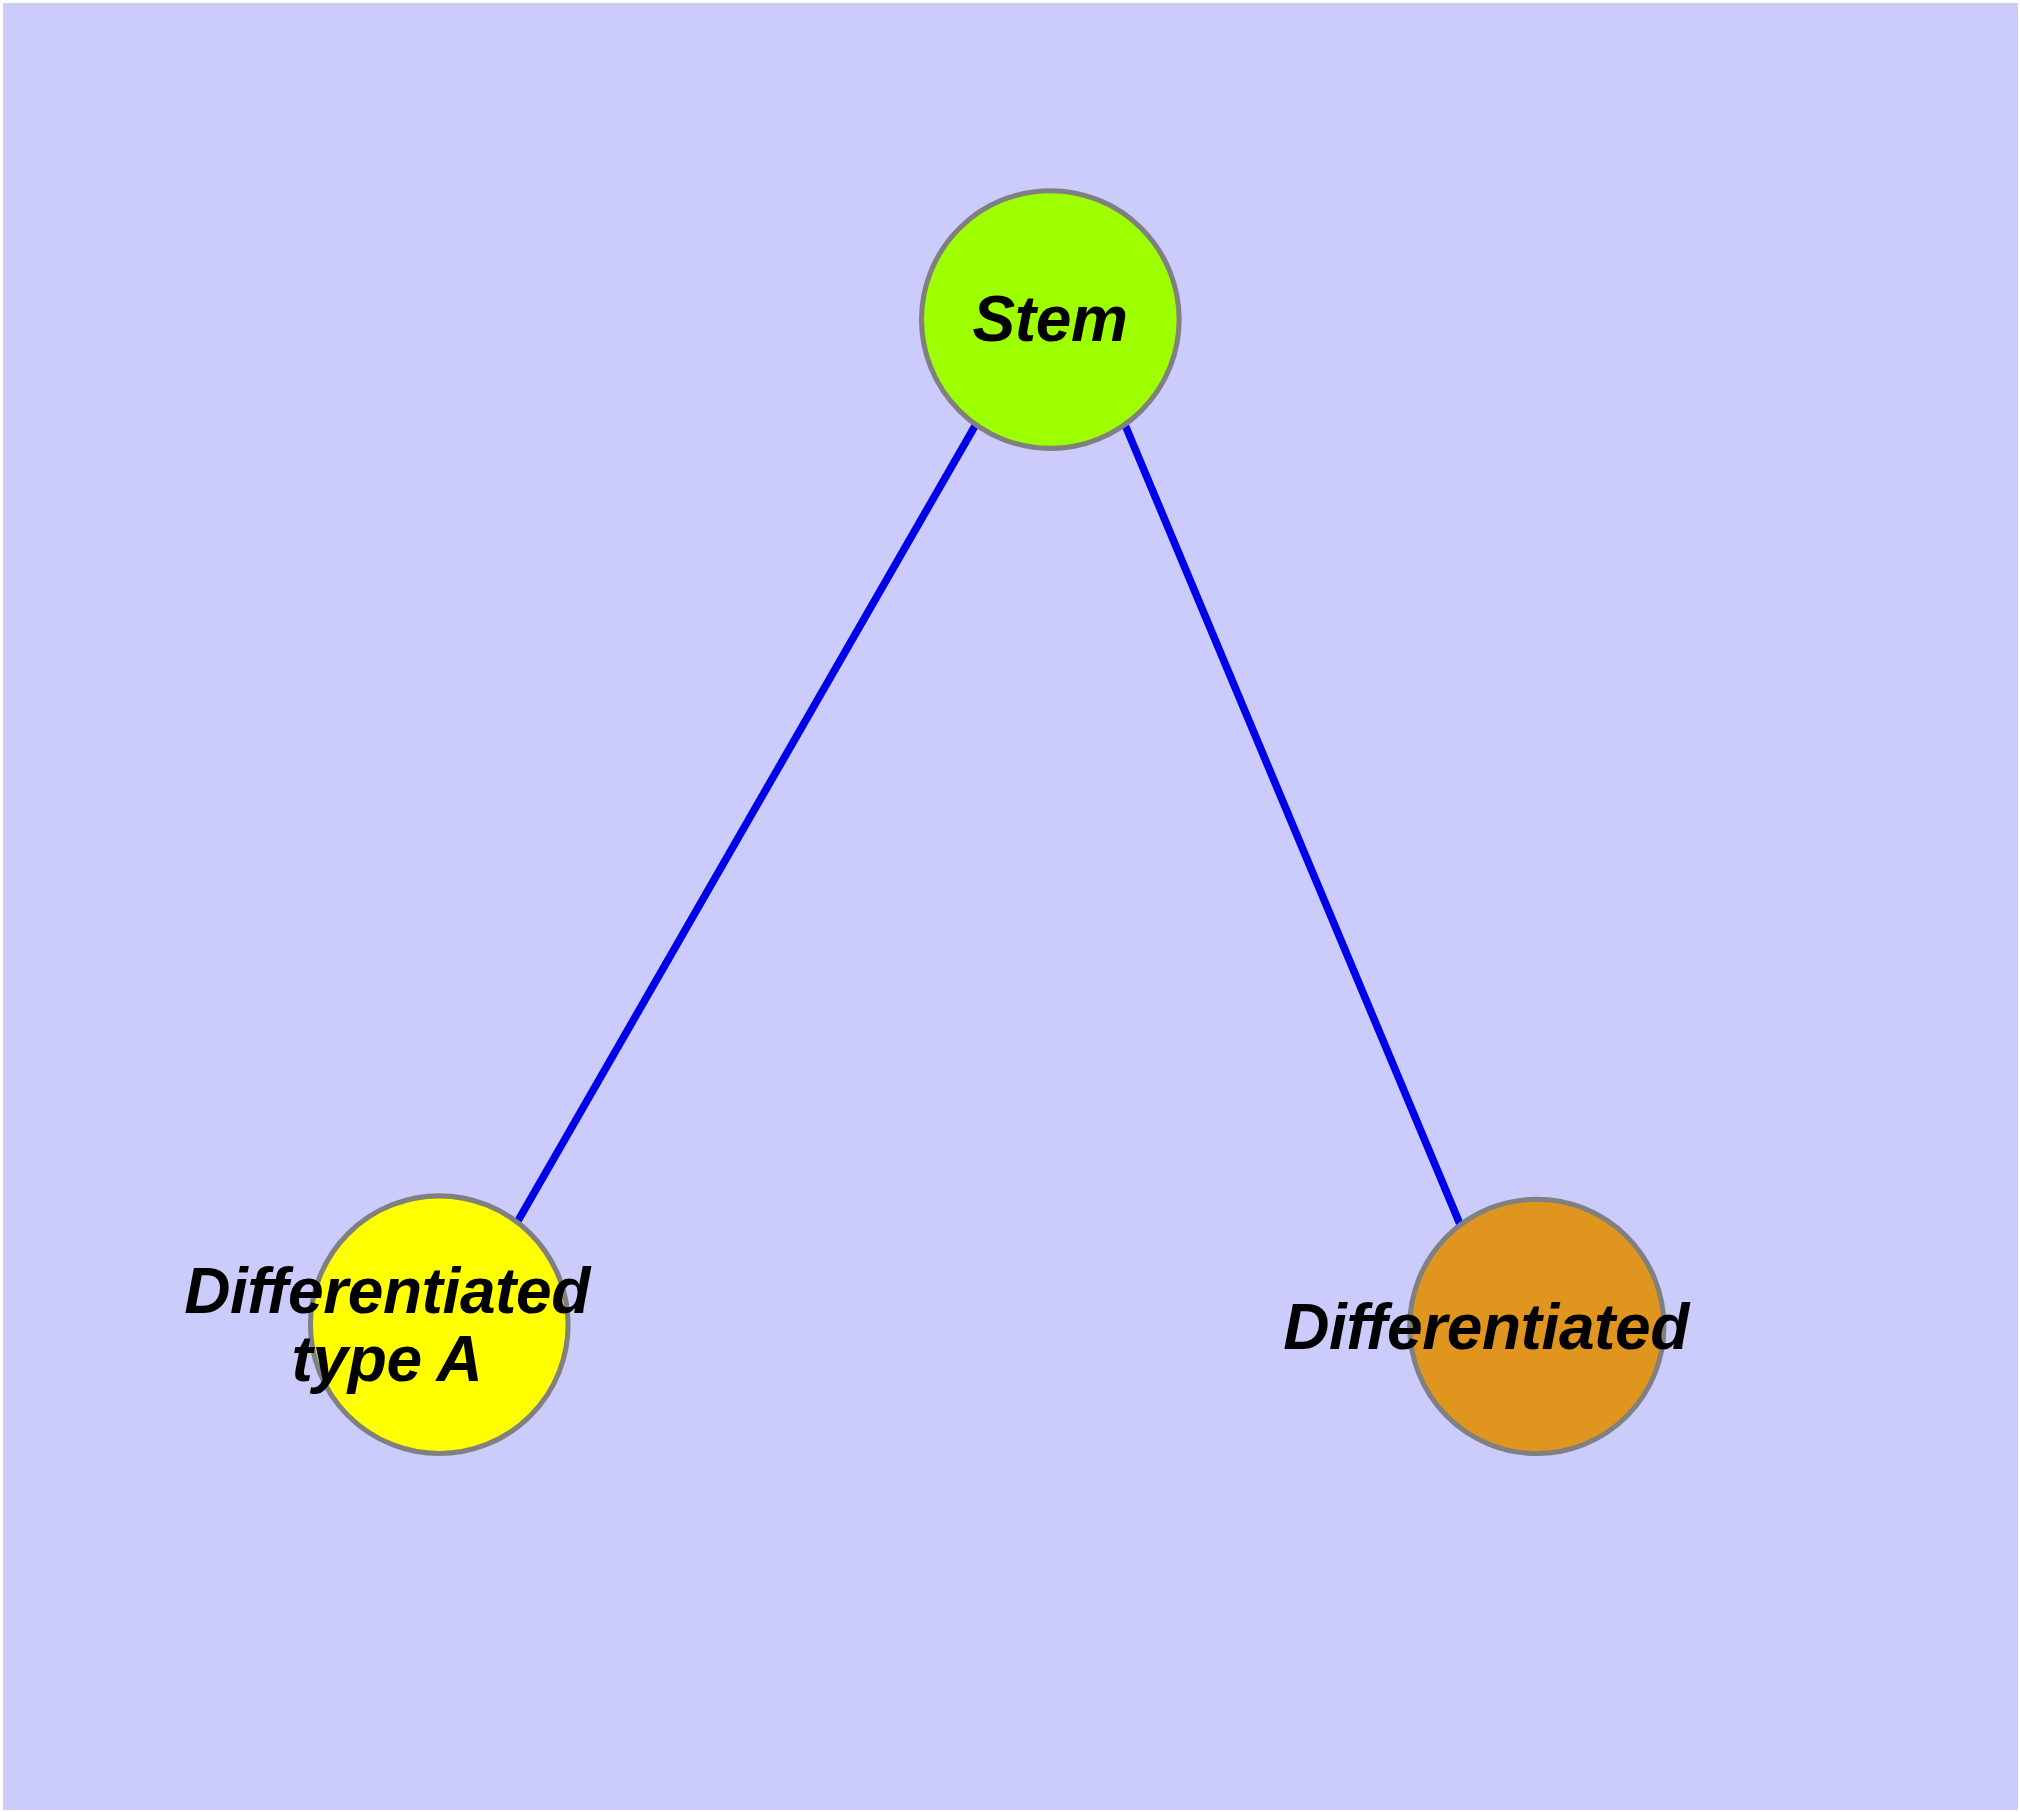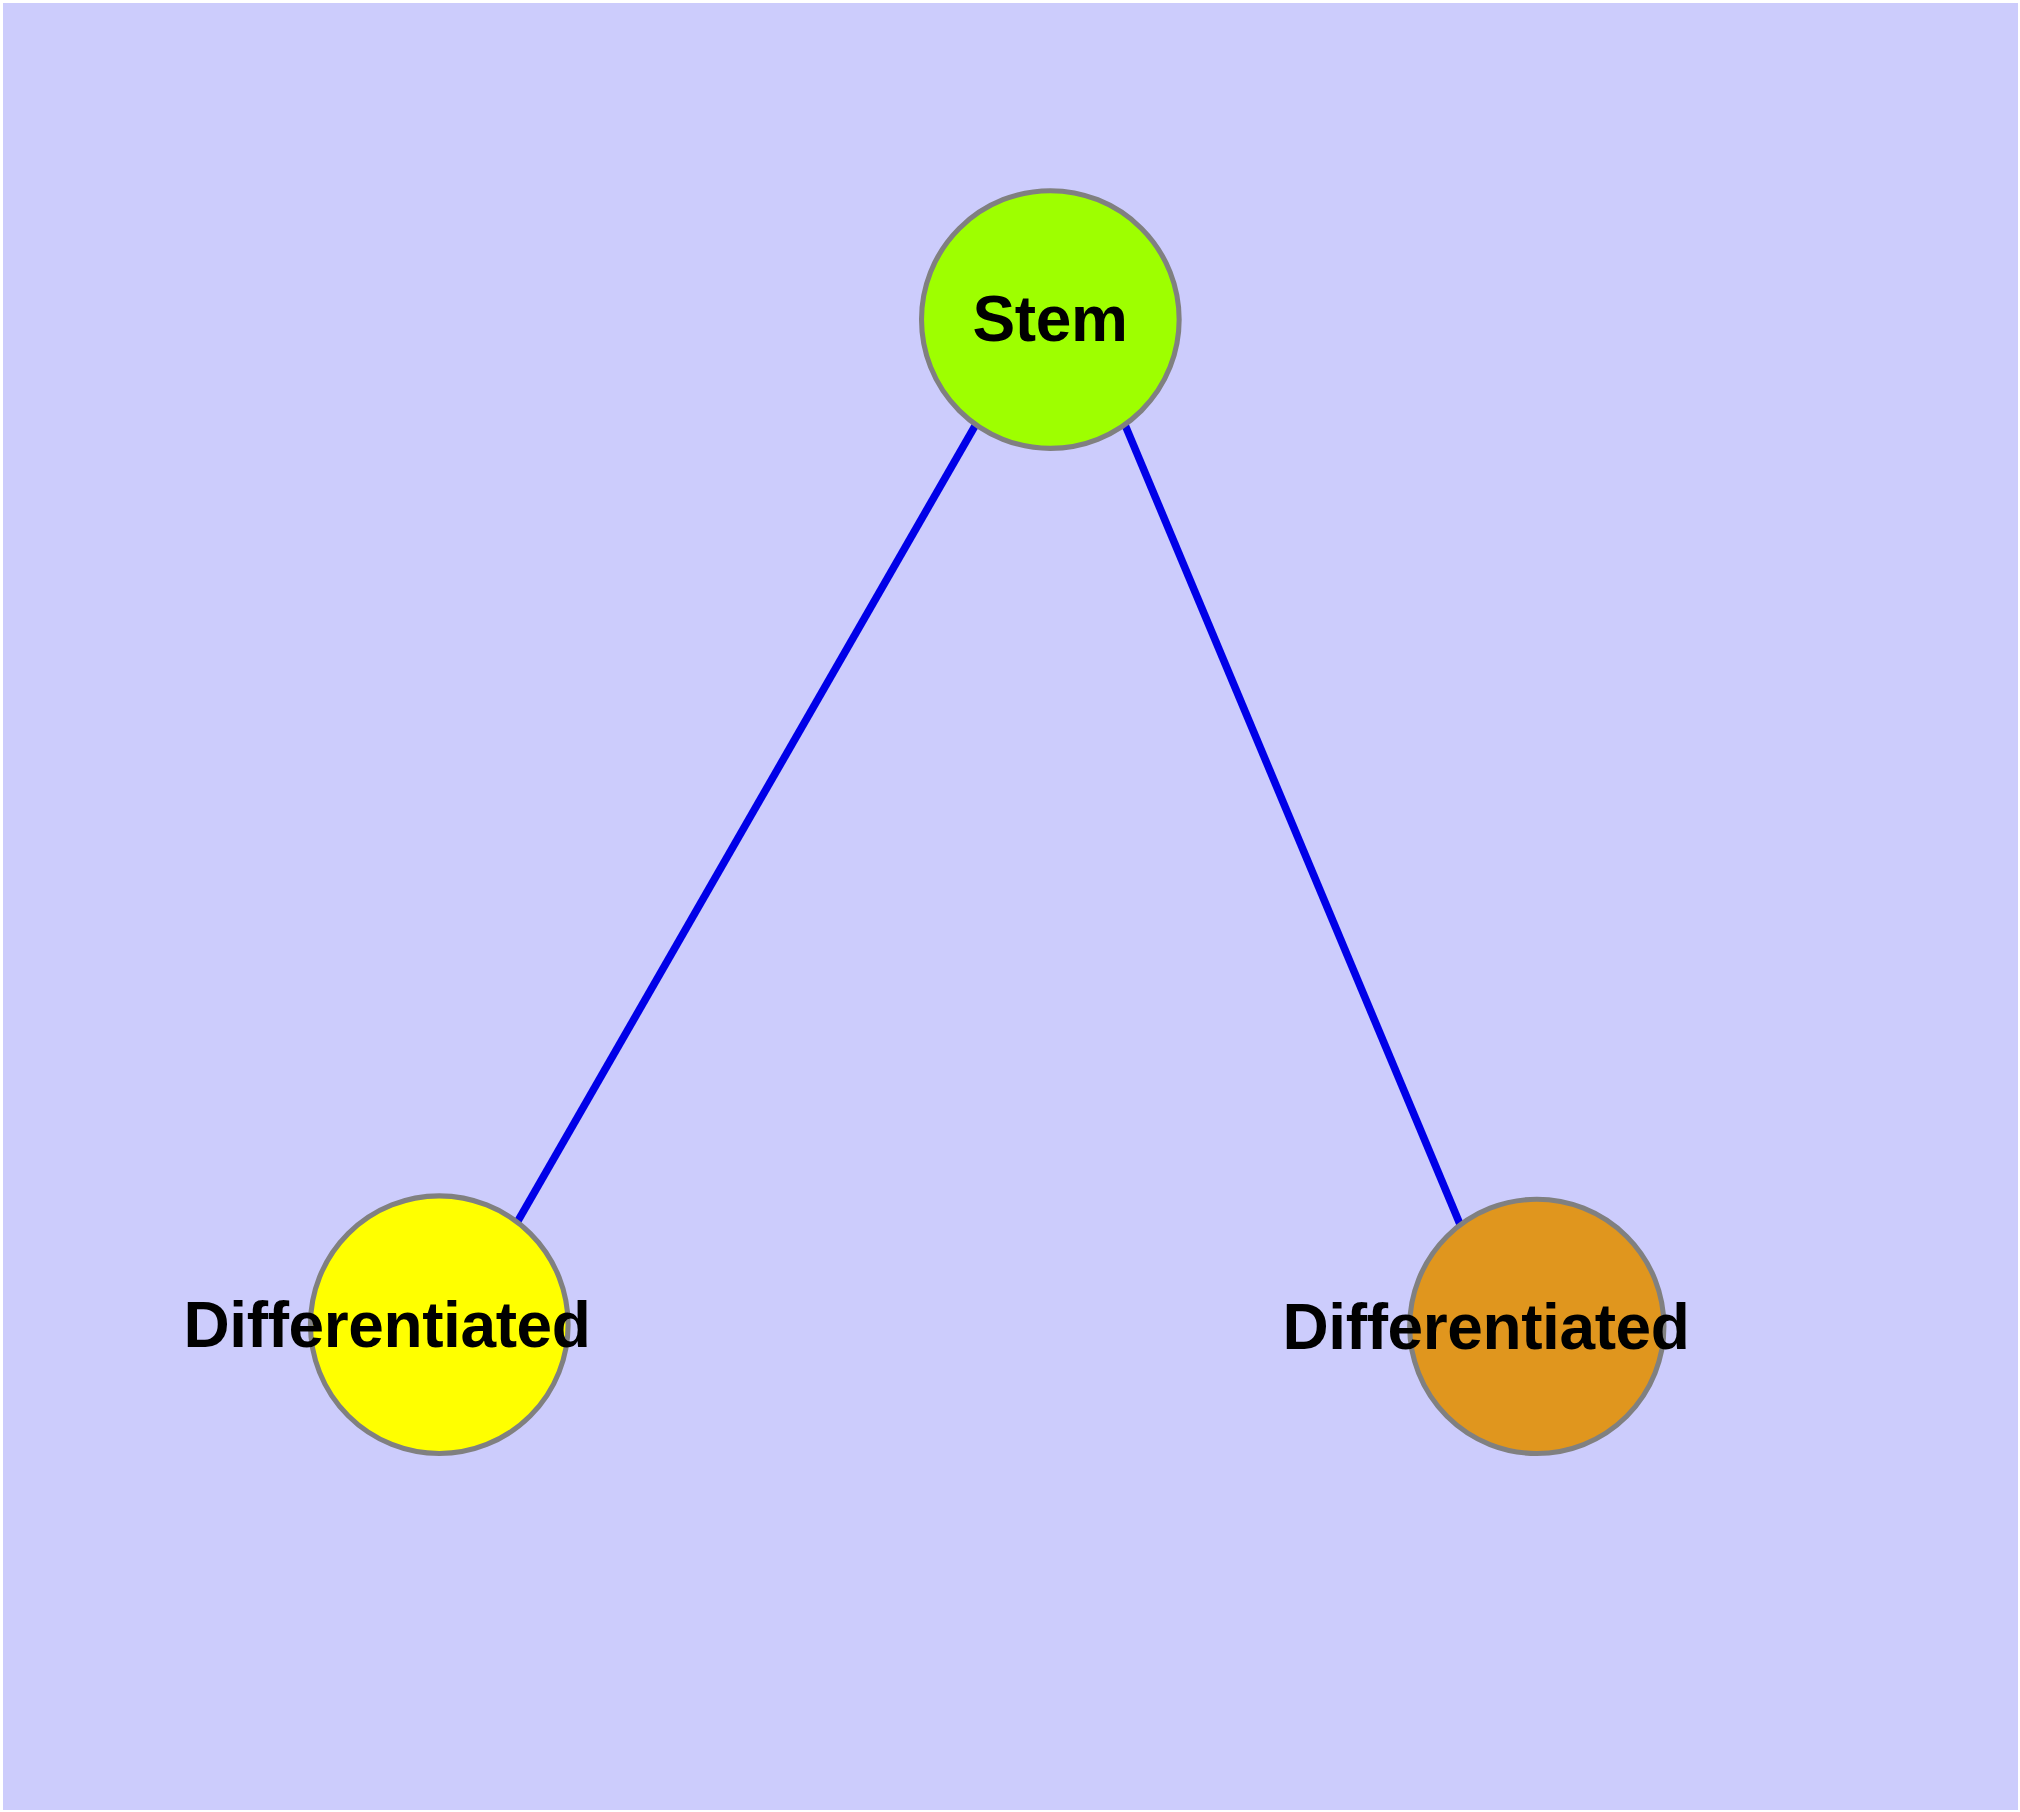--- a/index.html
+++ b/index.html
@@ -43,20 +43,21 @@
   }
   .node-label {
     position: absolute;
     color: #000000;
     font-weight: bold;
     text-align: center;
     line-height: 1.06;
     white-space: nowrap;
     letter-spacing: -0.4px;
     user-select: none;
+    font-style: italic;
   }
   .label-stem {
     font-size: 64px;
   }
   .label-leaf {
     font-size: 64px;
     margin-left: 8px;
   }
 </style>
 </head>
@@ -77,20 +78,21 @@
       <circle class="node-circle" cx="1813" cy="1565" r="150" fill="#e0961e" stroke="#808080"></circle>
     </g>
   </svg>
 
   <div class="node-label label-stem" style="left:1050px; top:320px; transform:translate(-50%,-50%);">
     <div>Stem</div>
   </div>
 
   <div class="node-label label-leaf" style="left:379px; top:1326px; transform:translate(-50%,-50%);">
     <div>Differentiated</div>
+    <div>type A</div>
   </div>
 
   <div class="node-label label-leaf" style="left:1478px; top:1328px; transform:translate(-50%,-50%);">
     <div>Differentiated</div>
   </div>
 
 </div>
 
 
 </body></html>

